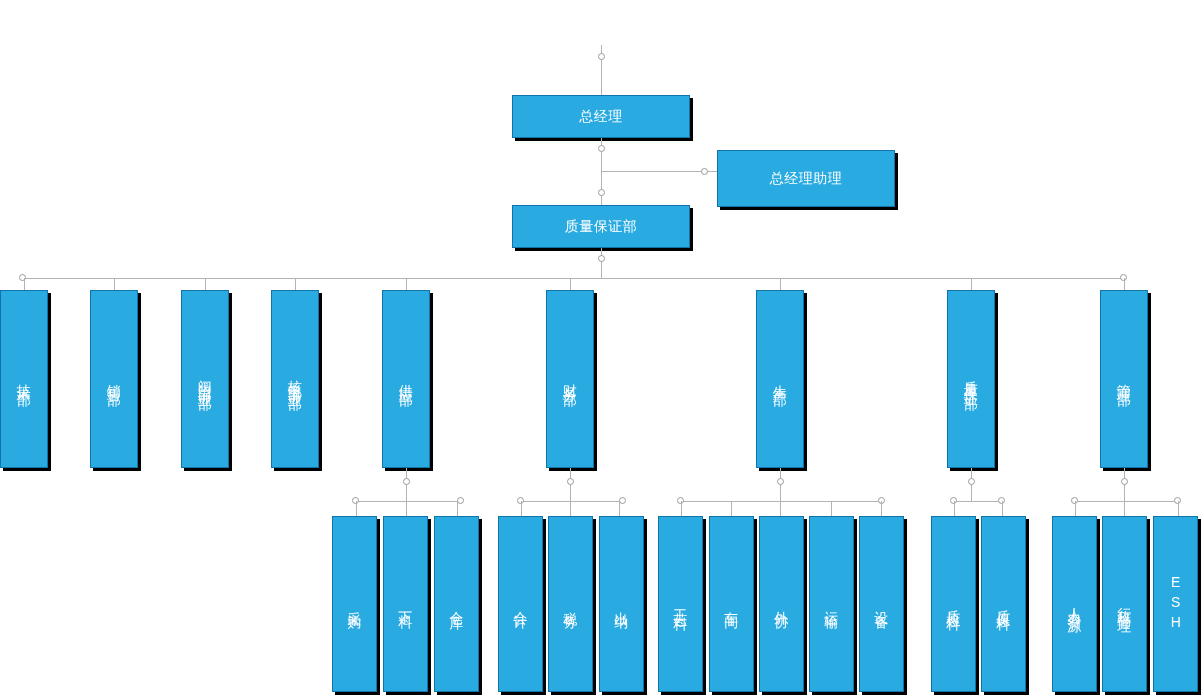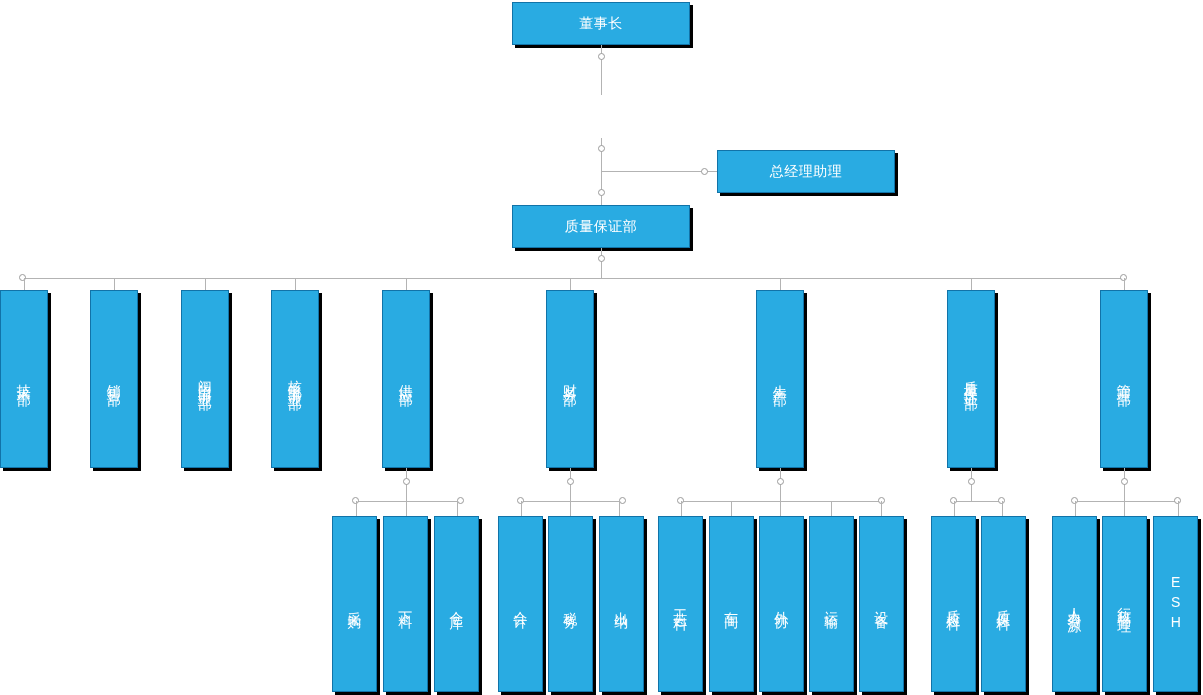--- a/index.html
+++ b/index.html
@@ -36,36 +36,36 @@
   .line-v{position:absolute;width:1px;background:#b3b3b3;}
   .line-h{position:absolute;height:1px;background:#b3b3b3;}
   .dot{position:absolute;width:7px;height:7px;border-radius:50%;
        background:#ffffff;border:1px solid #9a9a9a;box-sizing:border-box;}
 </style>
 </head>
 <body>
 
 <div class="canvas">
 
-  <div class="node horiz" style="left:512px;top:2px;width:178px;height:43px;">
-    <span class="lbl">董事长</span>
-  </div>
 
   <div class="line-v" style="left:601px;top:45px;height:50px;"></div>
   <div class="dot" style="left:598px;top:53px;"></div>
 
+  <div class="node horiz" style="left:512px;top:95px;width:178px;height:43px;">
+    <span class="lbl">总经理</span>
+  </div>
 
   <div class="line-v" style="left:601px;top:138px;height:67px;"></div>
   <div class="dot" style="left:598px;top:145px;"></div>
   <div class="dot" style="left:598px;top:189px;"></div>
 
   <div class="line-h" style="left:601px;top:171px;width:116px;"></div>
   <div class="dot" style="left:701px;top:168px;"></div>
 
-  <div class="node horiz" style="left:717px;top:150px;width:178px;height:43px;">
+  <div class="node horiz" style="left:717px;top:150px;width:178px;height:57px;">
     <span class="lbl">总经理助理</span>
   </div>
 
   <div class="node horiz" style="left:512px;top:205px;width:178px;height:43px;">
     <span class="lbl">质量保证部</span>
   </div>
 
   <div class="line-v" style="left:601px;top:248px;height:30px;"></div>
   <div class="dot" style="left:598px;top:255px;"></div>
 

